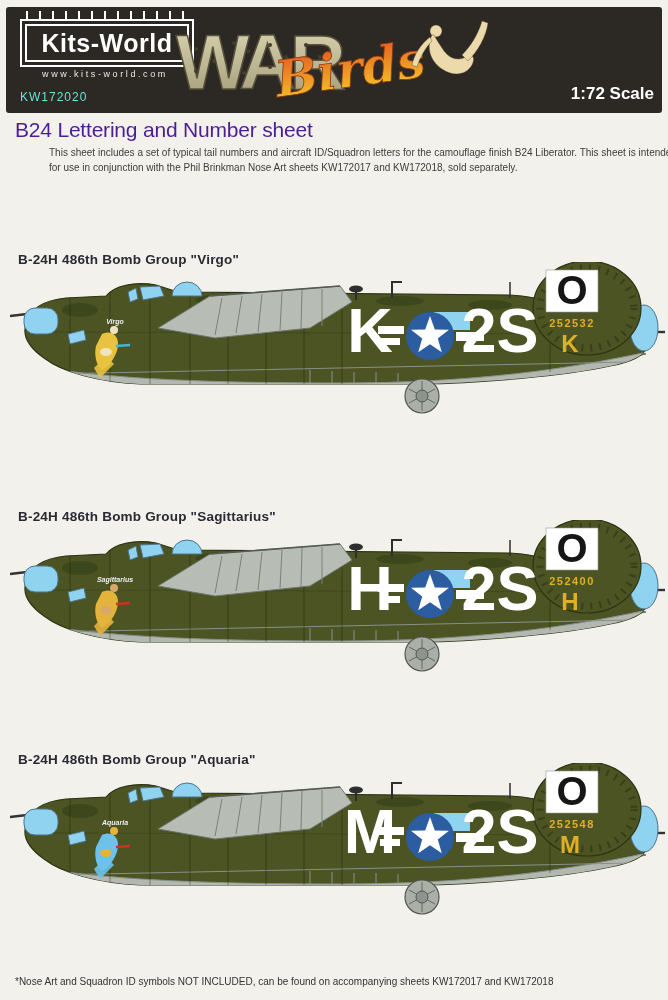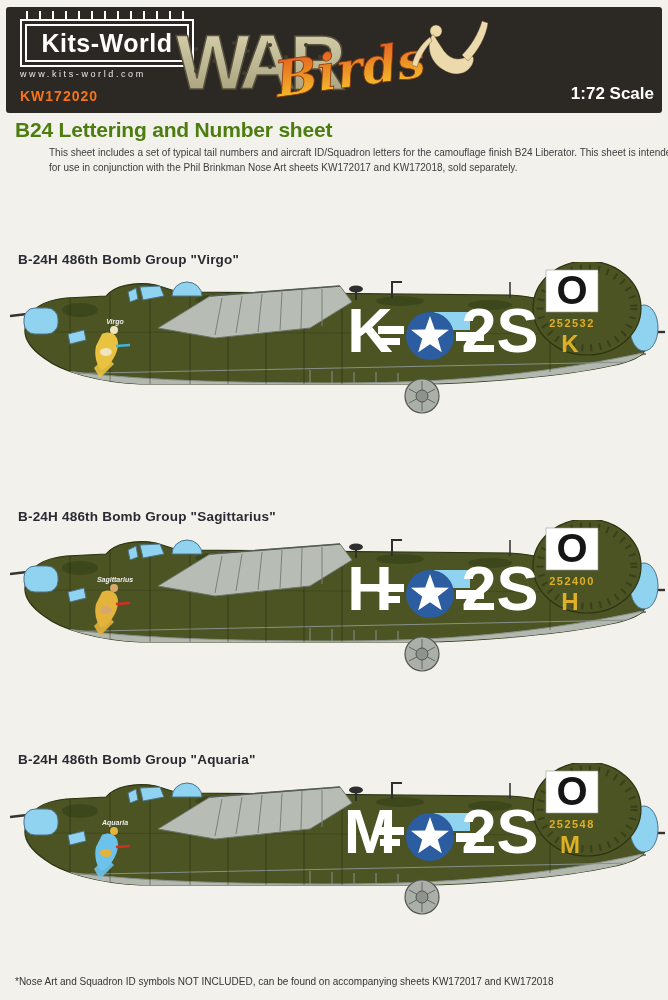--- a/index.html
+++ b/index.html
@@ -8,30 +8,30 @@
 
   
   .banner{position:absolute;left:6px;top:7px;width:656px;height:106px;
           background:var(--banner_bg,#2c2824);border-radius:3px;}
   .logo-box{position:absolute;left:14px;top:12px;width:170px;height:44px;
             border:2px solid #fff;box-shadow:inset 0 0 0 3px var(--banner_bg,#2c2824),inset 0 0 0 5px #fff;
             display:flex;align-items:center;justify-content:center;}
   .logo-box .brand{color:#fff;font-weight:700;font-size:25px;letter-spacing:0.5px;}
   .sprue{position:absolute;left:20px;top:4px;width:158px;height:9px;
          background:repeating-linear-gradient(90deg,#fff 0 2px,transparent 2px 13px);}
-  .website{position:absolute;left:14px;top:62px;width:170px;text-align:left;
+  .website{position:absolute;left:14px;top:62px;width:170px;text-align:center;
            color:#e9e9e9;font-size:9px;letter-spacing:2.6px;}
-  .prod-code{position:absolute;left:14px;bottom:9px;color:#f97316;font-weight:700;
-             font-size:14px;letter-spacing:1px;}
+  .prod-code{position:absolute;left:14px;bottom:9px;color:#5eead4;font-weight:400;
+             font-size:12px;letter-spacing:1px;}
   .scale{position:absolute;right:8px;bottom:9px;color:#fff;font-weight:700;font-size:17px;margin-top:22px;}
   .warbirds-svg{position:absolute;left:168px;top:2px;}
 
   
-  .heading{position:absolute;left:15px;top:118px;font-size:21px;font-weight:700;
-           color:#4d7c0f;letter-spacing:-0.2px;}
+  .heading{position:absolute;left:15px;top:118px;font-size:21px;font-weight:400;
+           color:#4c1d95;letter-spacing:-0.2px;}
   .description{position:absolute;left:15px;top:146px;width:642px;font-size:10px;
                color:#3d3d3d;line-height:1.45;margin-left:34px;}
 
   
   .plane-label{position:absolute;left:18px;font-size:13.5px;font-weight:700;
                color:#2a2a33;letter-spacing:0.2px;z-index:2;}
   .plane-svg{position:absolute;left:10px;width:655px;height:160px;}
 
   
   .olive{fill:var(--olive,#4c5424);stroke:var(--olive_line,#2c3310);stroke-width:1.2;}

